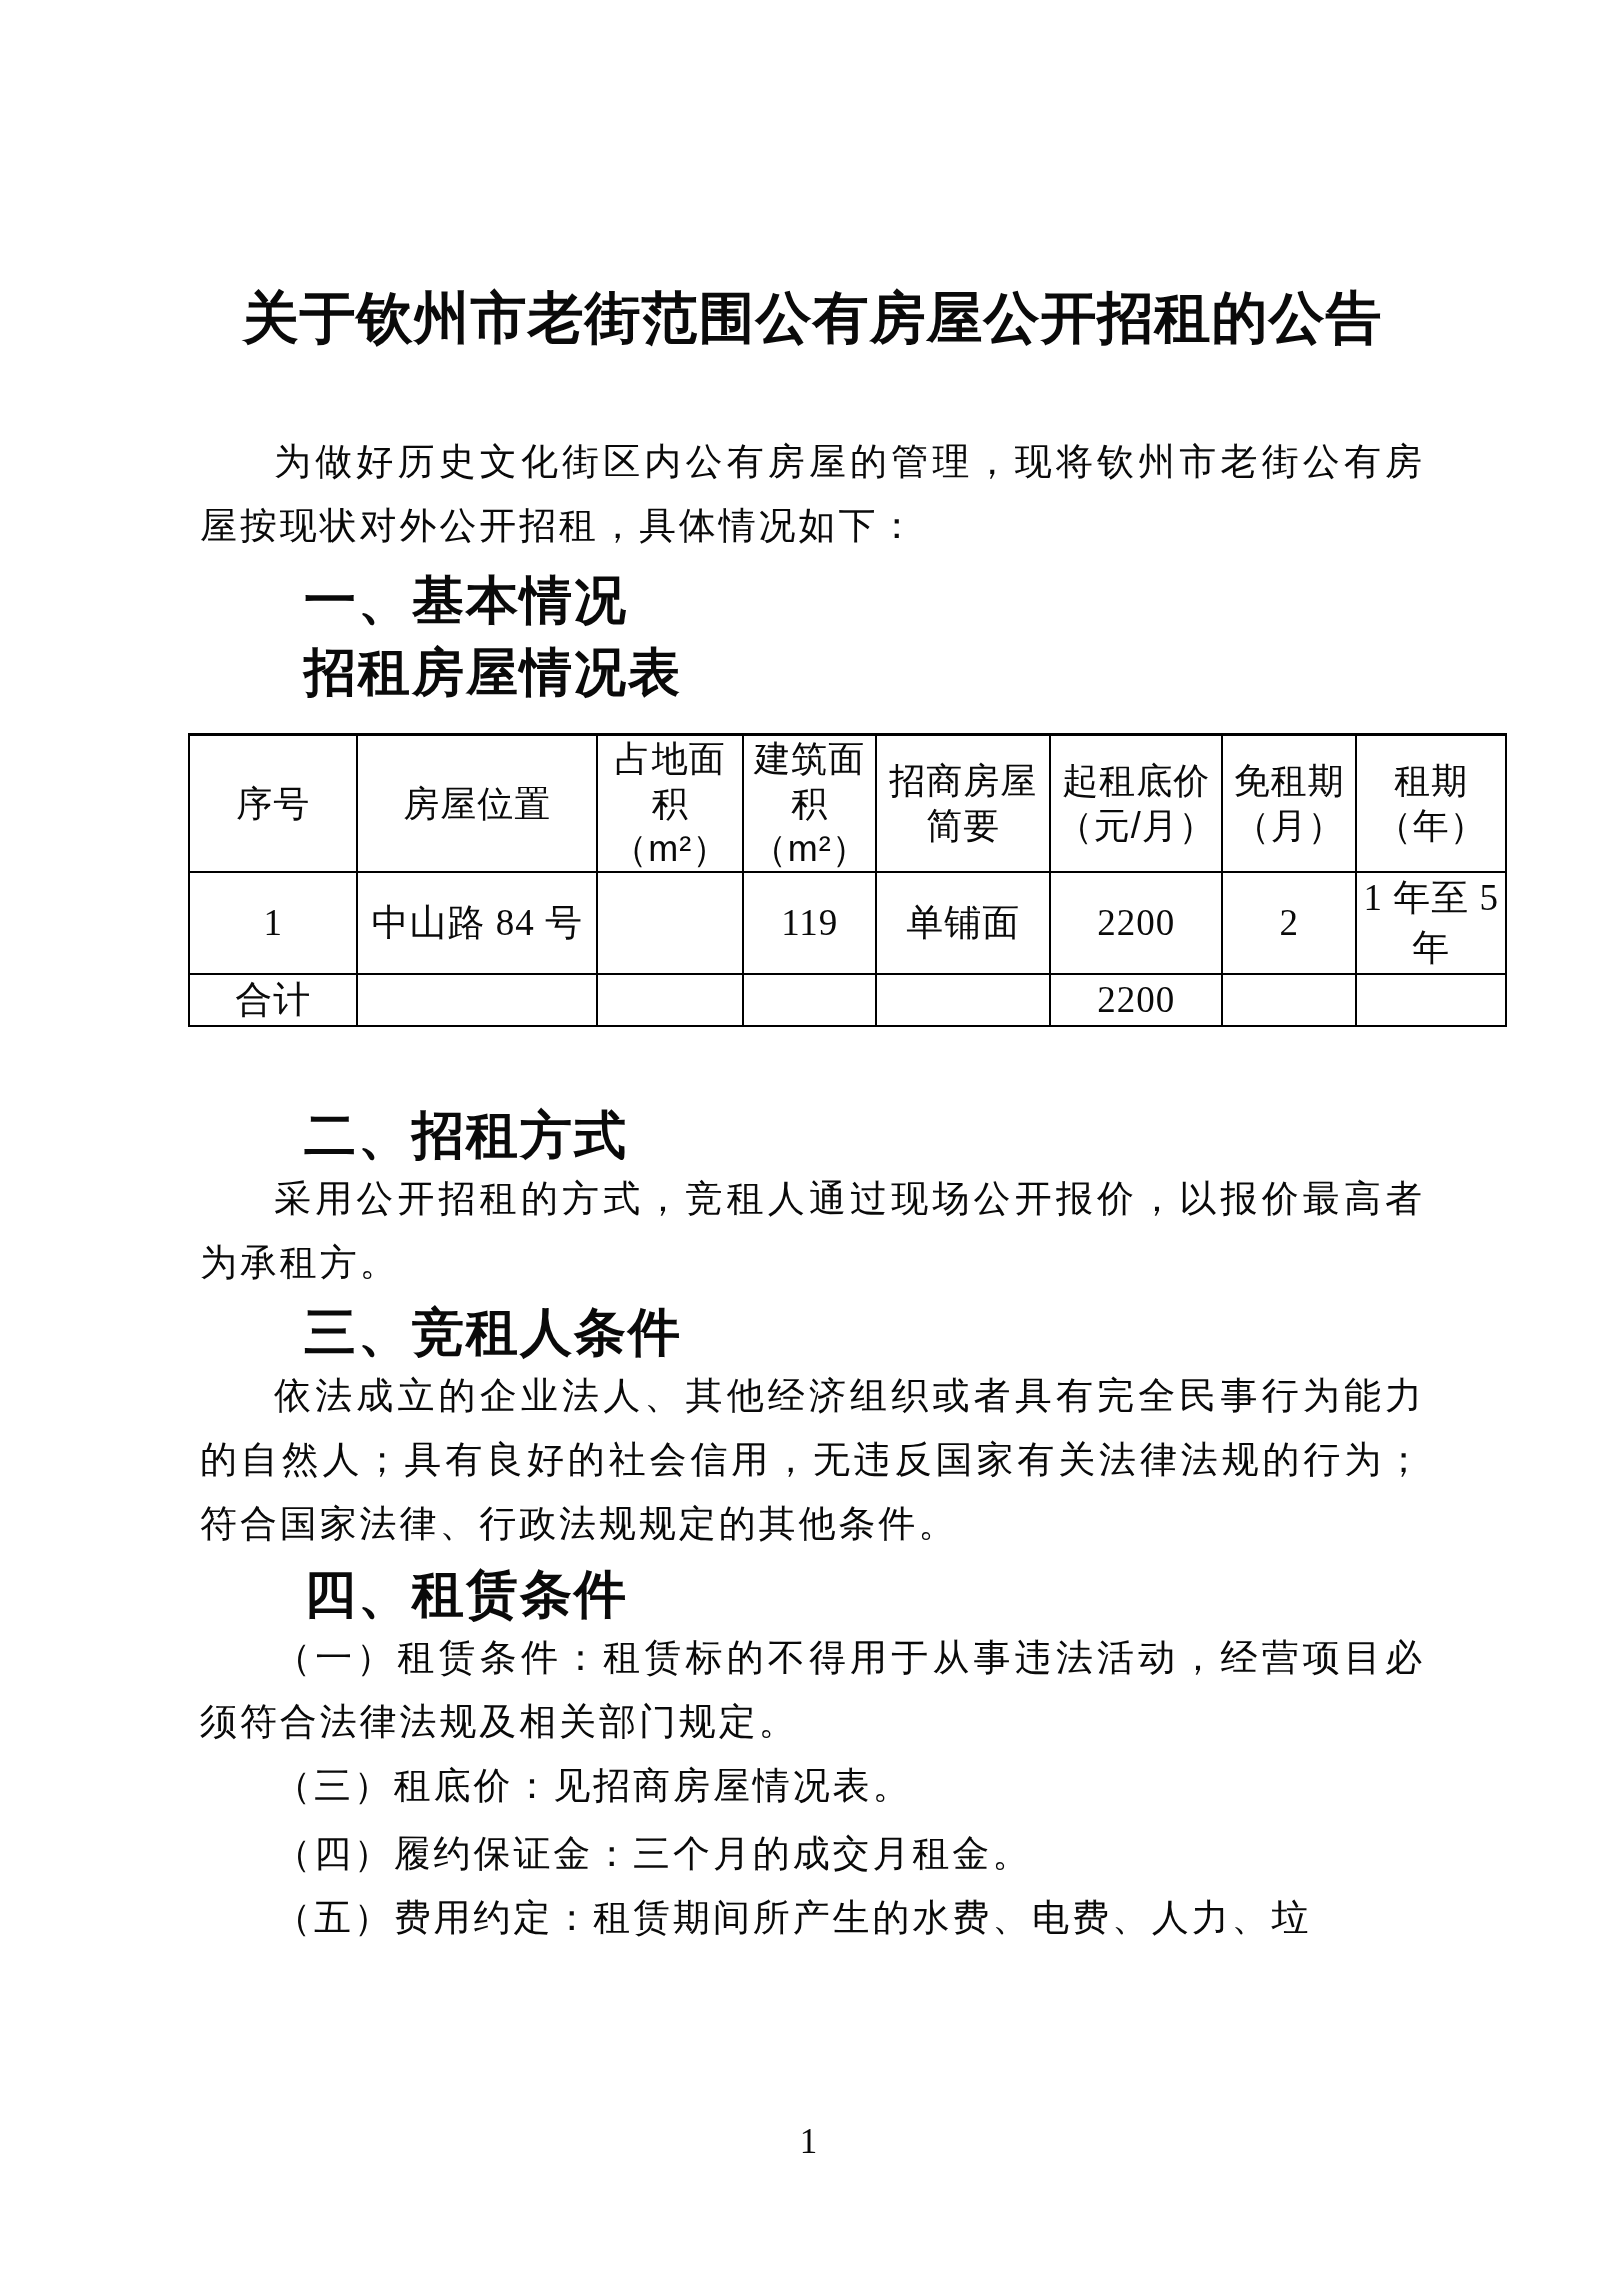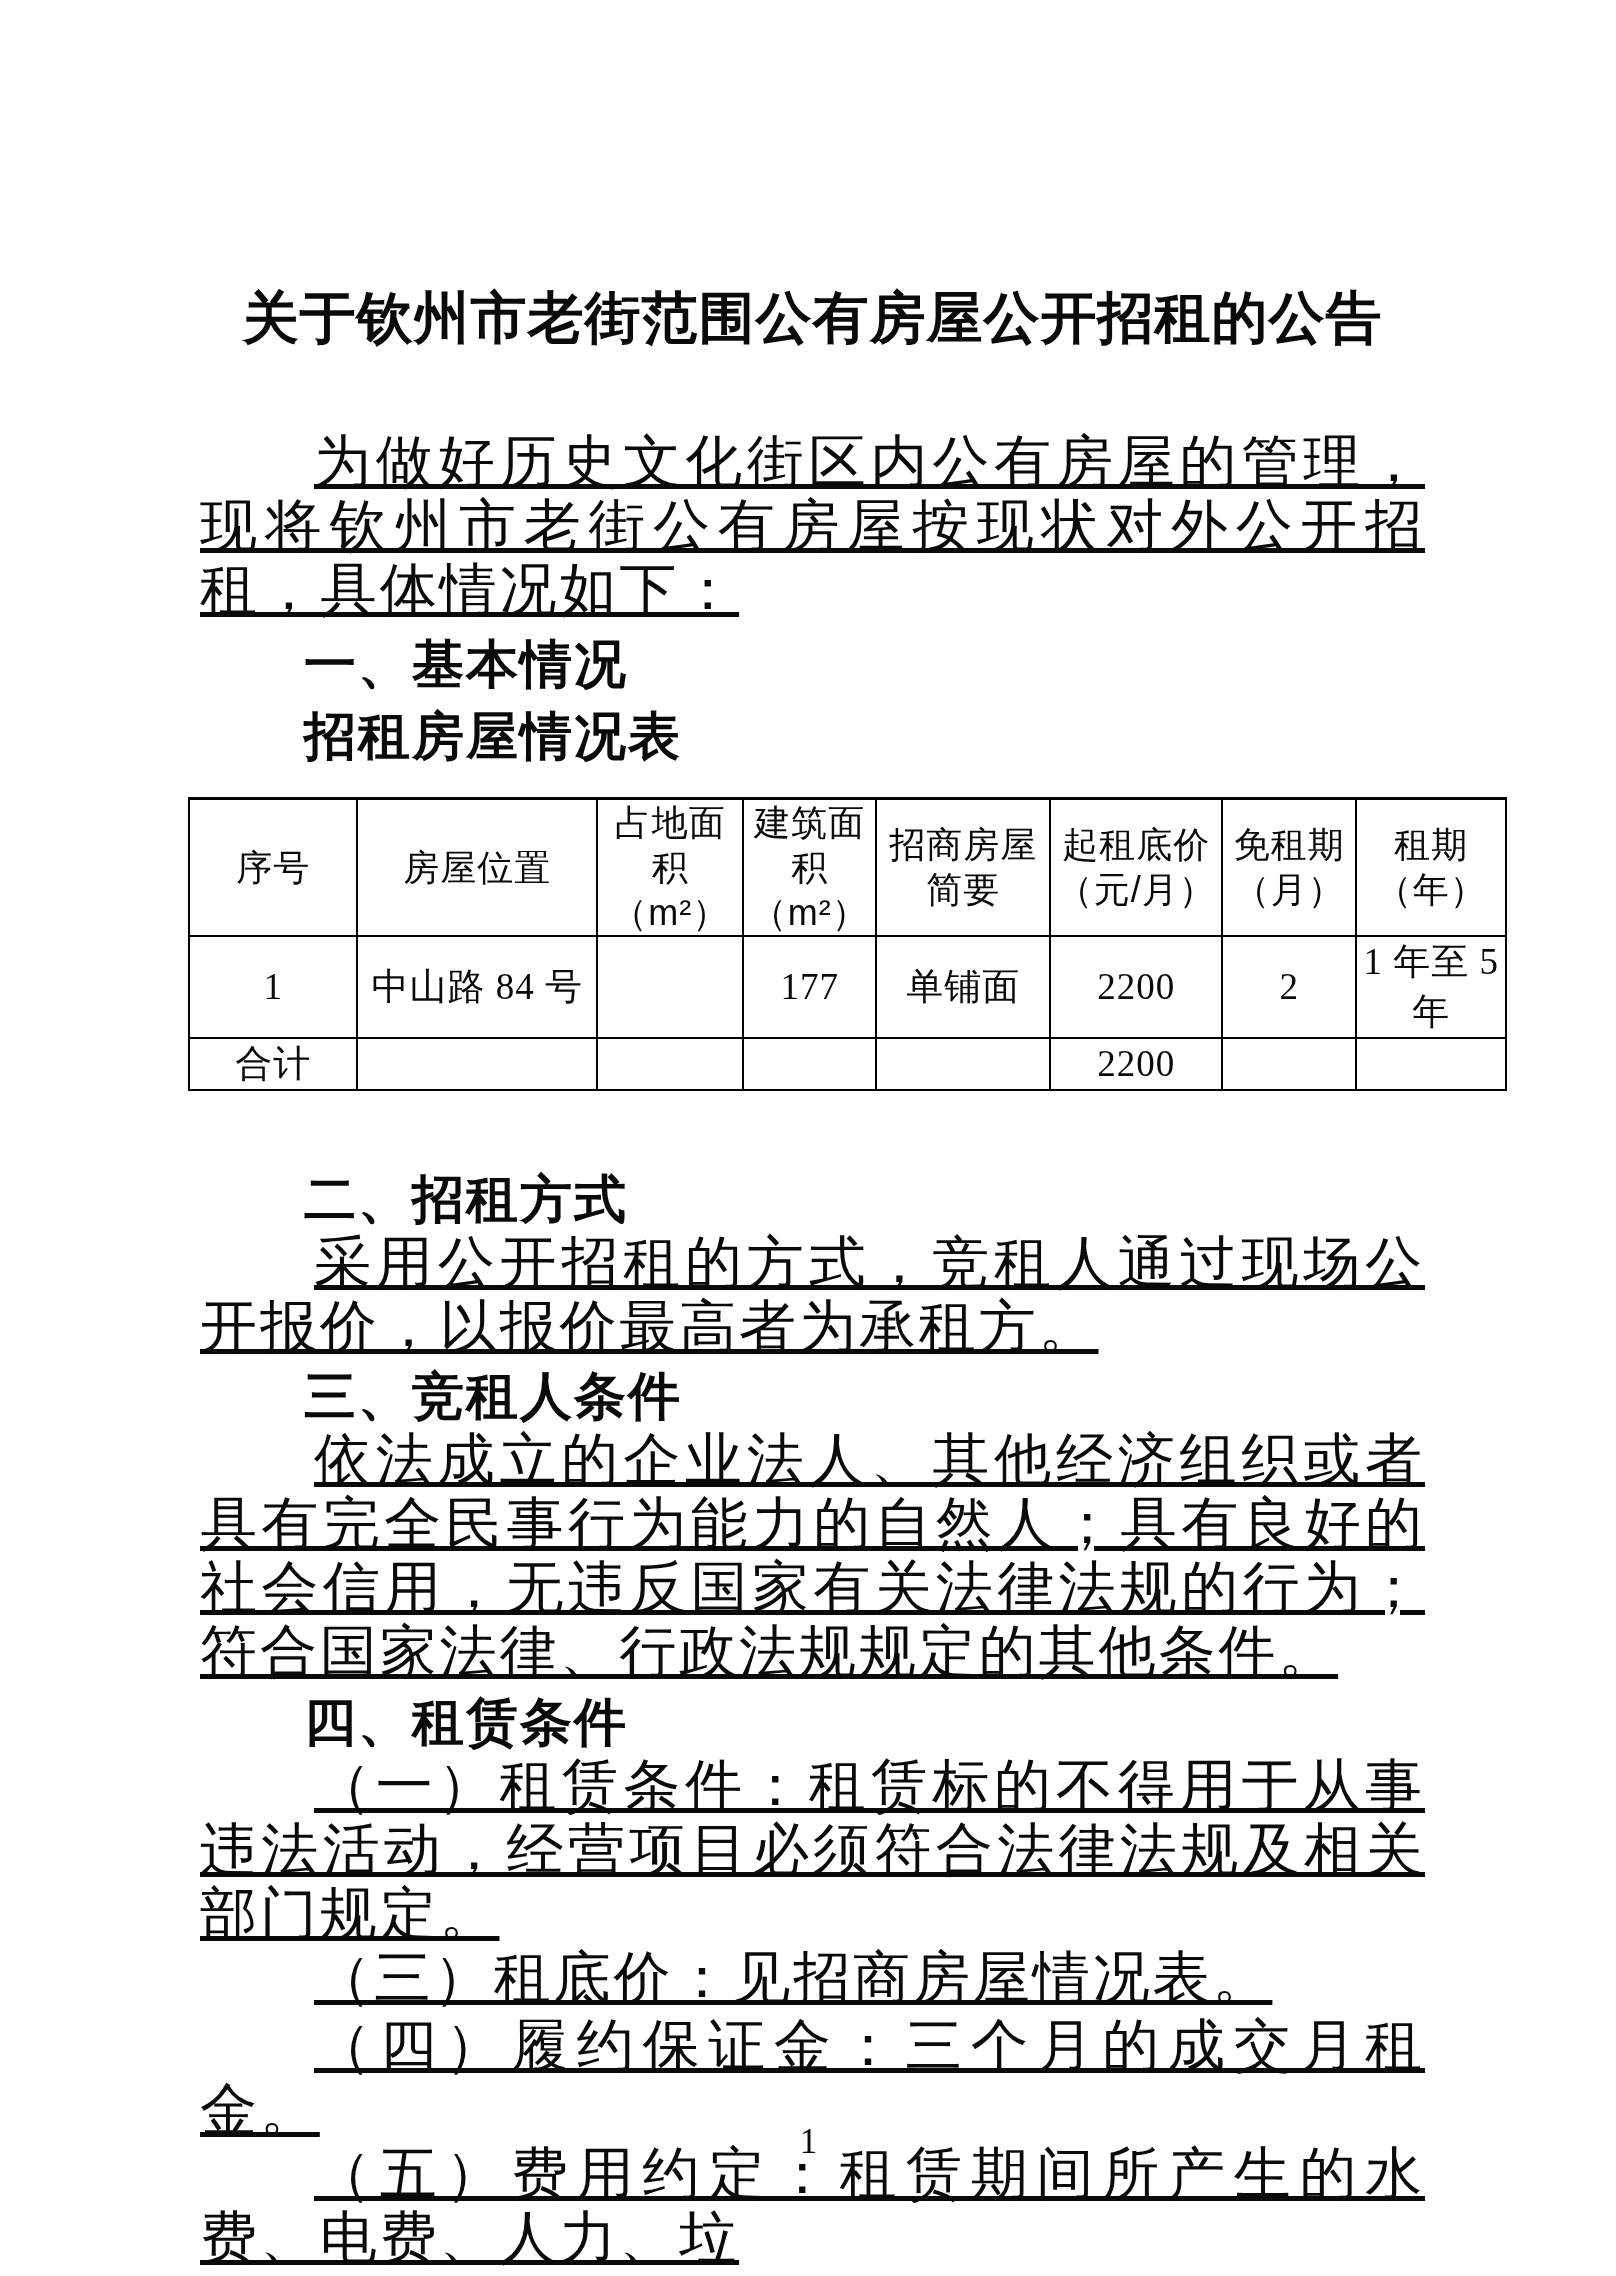--- a/index.html
+++ b/index.html
@@ -21,25 +21,24 @@
     font-weight:bold;
     font-size:56px;
     line-height:88px;
     letter-spacing:1px;
     text-align:center;
     white-space:nowrap;
   }
   .body-par{
     margin:0;
     font-family:"Liberation Serif", serif;
-    font-size:57px;
+    font-size:37px;
     line-height:64px;
     letter-spacing:2.9px;
     text-align:justify;
-    text-decoration:underline;
   }
   .indent{text-indent:2em;}
   .sec-heading{
     margin:0;
     font-family:"Liberation Sans", sans-serif;
     font-weight:bold;
     font-size:52px;
     line-height:64px;
     letter-spacing:2px;
     text-indent:2em;
@@ -136,21 +135,21 @@
           <th>免租期
 （月）</th>
           <th>租期（年）</th>
         </tr>
       </thead>
       <tbody>
         <tr class="data-row">
           <td>1</td>
           <td>中山路 84 号</td>
           <td></td>
-          <td>177</td>
+          <td>119</td>
           <td>单铺面</td>
           <td>2200</td>
           <td>2</td>
           <td>1 年至 5 年</td>
         </tr>
         <tr class="total-row">
           <td>合计</td>
           <td></td>
           <td></td>
           <td></td>

